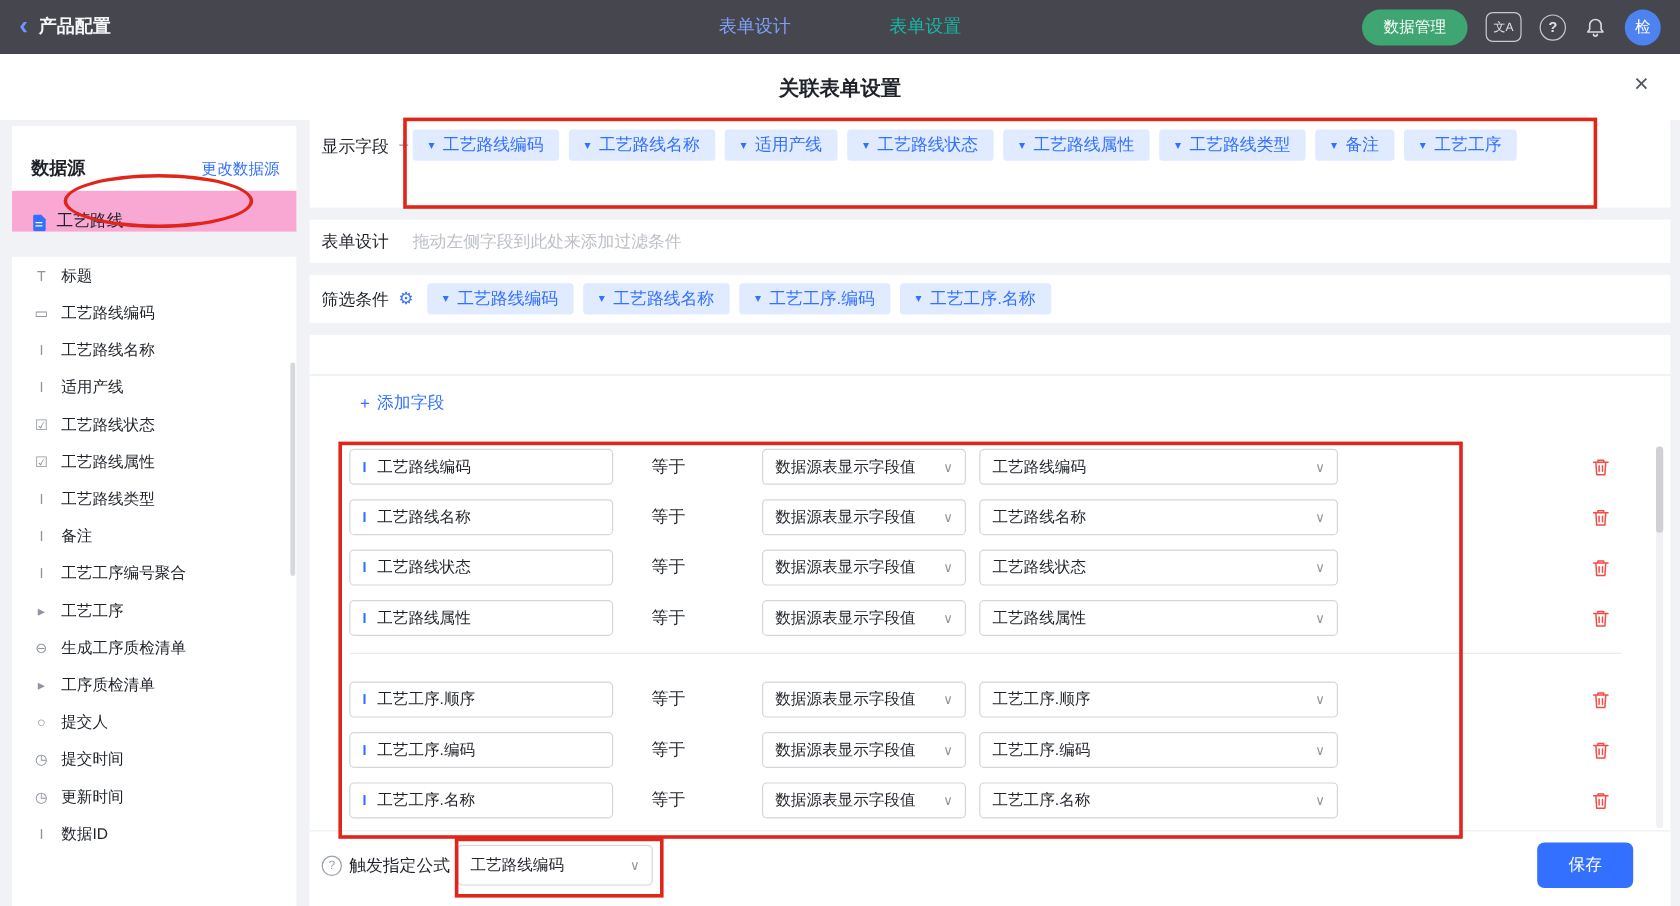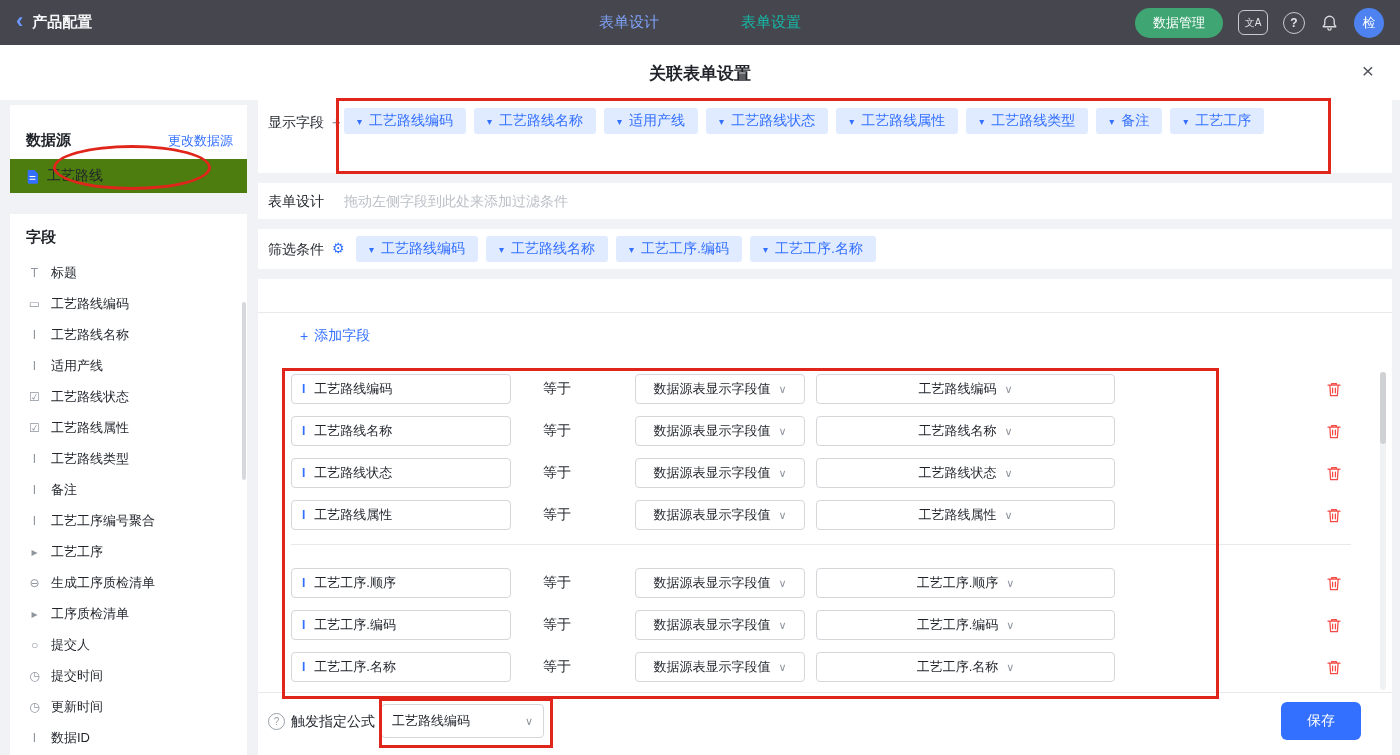--- a/index.html
+++ b/index.html
@@ -25,21 +25,21 @@
   
   .modal-head{position:absolute;top:45px;left:0;width:1400px;height:55px;background:#fff;}
   .modal-title{position:absolute;left:0;right:0;top:17px;text-align:center;font-size:17px;font-weight:700;color:#1f2329;}
   .close{position:absolute;right:26px;top:15px;font-size:21px;color:#51565d;cursor:pointer;line-height:1;}
   
   .card{position:absolute;background:#fff;}
   .ds-card{left:10px;top:105px;width:237px;height:81px;}
   .ds-head{display:flex;justify-content:space-between;align-items:center;padding:26px 14px 9px 16px;}
   .ds-title{font-size:15px;font-weight:700;}
   .ds-change{font-size:13px;color:#3370ff;cursor:pointer;}
-  .ds-item{height:34px;background:#4d7c0f;display:flex;align-items:center;gap:8px;padding-left:16px;font-size:14px;cursor:pointer;}
+  .ds-item{height:34px;background:#f9a8d4;display:flex;align-items:flex-end;gap:8px;padding-left:16px;font-size:14px;cursor:pointer;}
   .fields-card{left:10px;top:214px;width:237px;height:541px;overflow:hidden;}
   .fields-title{font-size:15px;font-weight:700;padding:14px 14px 10px 16px;}
   .field-item{height:31px;display:flex;align-items:center;gap:9px;padding-left:17px;font-size:13px;color:#1f2329;cursor:pointer;}
   .ficon{width:15px;color:#8f959e;font-size:12px;text-align:center;flex:none;}
   .flabel{white-space:nowrap;}
   .fields-scroll{position:absolute;right:1px;top:88px;width:4px;height:178px;background:#d7d8db;border-radius:2px;cursor:pointer;}
   
   .mblock{position:absolute;background:#fff;left:258px;width:1134px;}
   .block-display{top:100px;height:73px;}
   .block-filter{top:183px;height:36px;}
@@ -61,21 +61,21 @@
   .hint-div{position:absolute;left:0;right:0;top:33px;height:1px;background:#e8e9eb;}
   .add-field{position:absolute;left:42px;top:48px;font-size:14px;color:#3370ff;cursor:pointer;display:flex;gap:6px;align-items:center;}
   .rules-list{position:absolute;left:0;top:95px;width:1134px;}
   .rule-row{display:flex;align-items:center;height:30px;margin:0 0 12px 33px;}
   .group-div{height:1px;background:#e8e9eb;margin:14px 0 23px 33px;width:1060px;}
   .rule-field{width:220px;height:30px;border:1px solid #d5d6d9;border-radius:4px;display:flex;align-items:center;gap:9px;
               padding:0 10px;font-size:13px;background:#fff;box-sizing:border-box;cursor:pointer;}
   .ficon-b{color:#3370ff;font-size:12px;font-weight:700;}
   .rule-op{margin-left:32px;font-size:14px;color:#1f2329;width:28px;flex:none;}
   .rule-select{height:30px;border:1px solid #d5d6d9;border-radius:4px;display:flex;align-items:center;
-               justify-content:center;padding:0 10px;font-size:13px;background:#fff;box-sizing:border-box;cursor:pointer;}
+               justify-content:space-between;padding:0 10px;font-size:13px;background:#fff;box-sizing:border-box;cursor:pointer;}
   .sel-caret{color:#8f959e;font-size:11px;margin-left:8px;}
   .sel-src{width:170px;margin-left:64px;flex:none;}
   .sel-val{width:299px;margin-left:11px;flex:none;}
   .trash{margin-left:auto;margin-right:50px;width:16px;height:17px;cursor:pointer;flex:none;}
   .rules-scroll-track{position:absolute;left:1380px;top:372px;width:6px;height:318px;background:#f0f1f3;border-radius:3px;}
   .rules-scroll-thumb{position:absolute;left:1380px;top:372px;width:6px;height:72px;background:#cfd1d4;border-radius:3px;cursor:pointer;}
   .footer-div{position:absolute;left:0;right:0;top:413px;height:1px;background:#e8e9eb;}
   .footer{position:absolute;left:0;right:0;top:414px;height:62px;background:#fff;}
   .help-circle{position:absolute;left:10px;top:20px;width:15px;height:15px;border:1.2px solid #9aa0a8;border-radius:50%;
                color:#9aa0a8;font-size:10px;display:flex;align-items:center;justify-content:center;}
@@ -128,21 +128,20 @@
   <div class="ds-item">
     <svg width="13" height="15" viewBox="0 0 14 16">
       <path d="M3 1h6l4 4v9.5a1.2 1.2 0 0 1-1.2 1.2H3A1.2 1.2 0 0 1 1.8 14.5V2.2A1.2 1.2 0 0 1 3 1z" fill="#3370ff"></path>
       <path d="M4.3 8h5.4M4.3 11h5.4" stroke="#ffffff" stroke-width="1.1" stroke-linecap="round"></path>
     </svg>
     <span>工艺路线</span>
   </div>
 </div>
 
 <div class="card fields-card">
-  <div class="fields-title">字段</div>
   <div>
       <div class="field-item">
         <span class="ficon">T</span>
         <span class="flabel">标题</span>
       </div>
       <div class="field-item">
         <span class="ficon">▭</span>
         <span class="flabel">工艺路线编码</span>
       </div>
       <div class="field-item">

